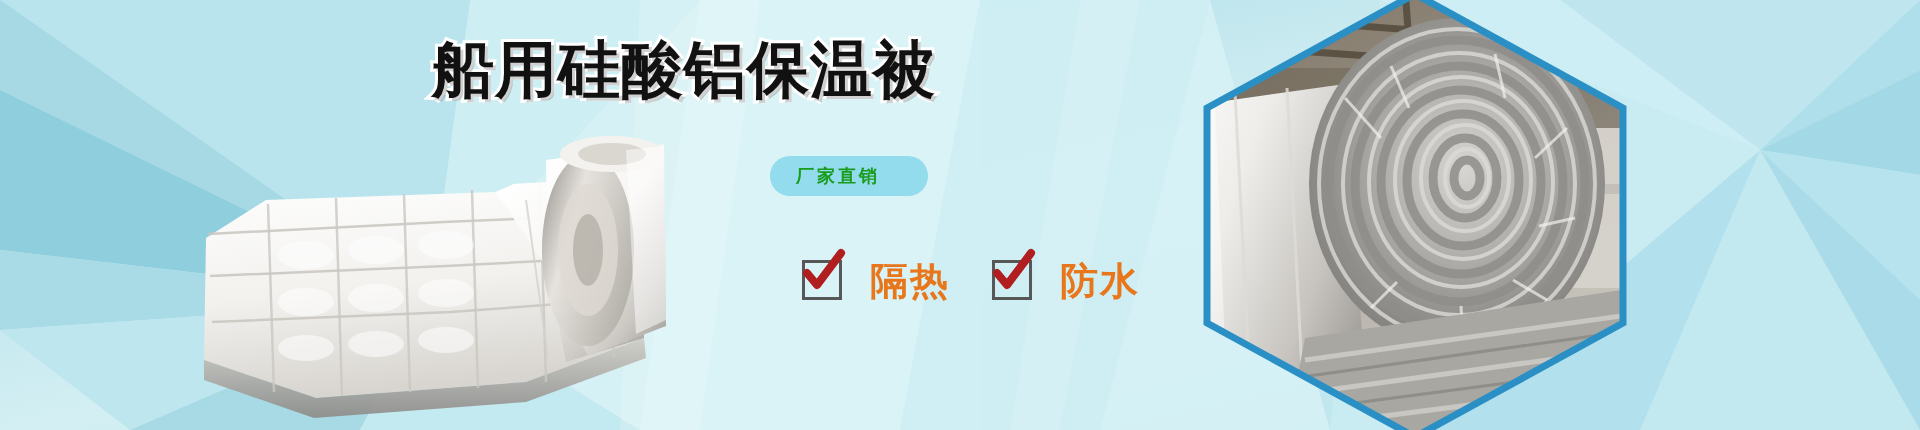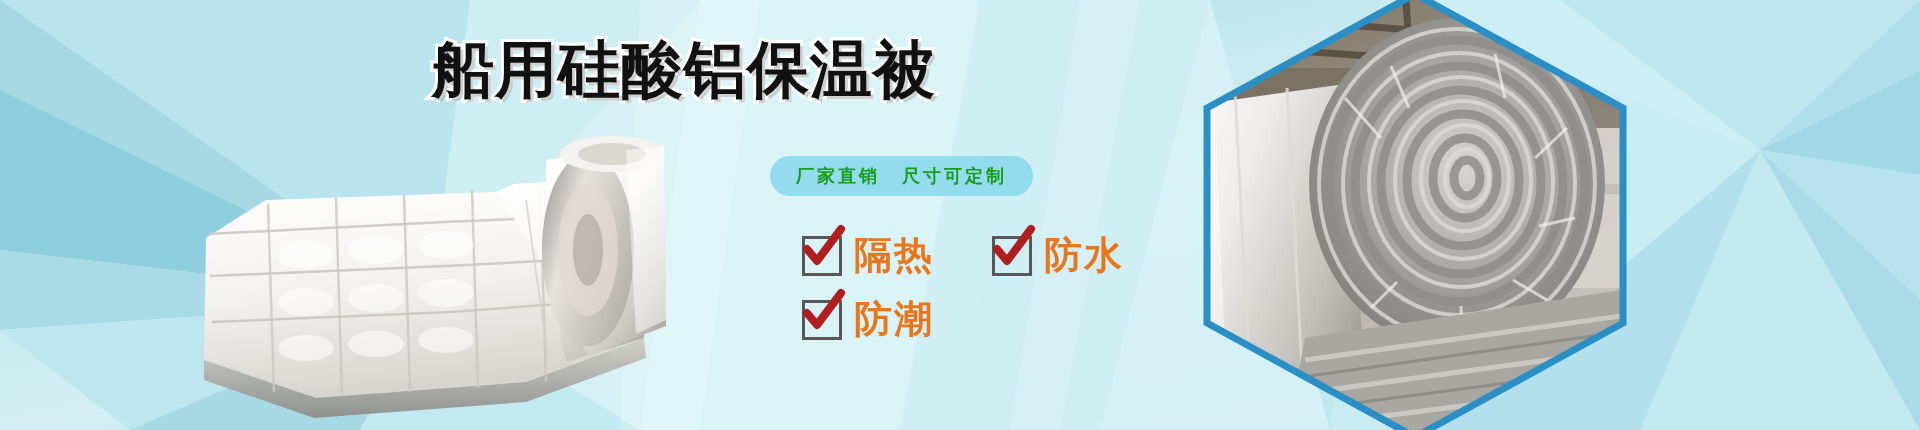--- a/index.html
+++ b/index.html
@@ -67,22 +67,22 @@
   
   #features{
     position:absolute;
     left:802px;top:236px;
     width:380px;
     display:grid;
     grid-template-columns:190px 190px;
     grid-template-rows:64px 64px;
   }
   .feature{
-    display:flex;align-items:flex-start;
-    gap:12px;
+    display:flex;align-items:flex-end;
+    gap:28px;
   }
   .cbox{
     position:relative;
     width:34px;height:34px;
     border:3px solid #575757;
     background:transparent;
     flex:0 0 auto;
   }
   .cbox svg{
     position:absolute;left:-4px;top:-12px;
@@ -311,21 +311,20 @@
     </g>
 
     <polygon points="220,6 428,120 428,335 220,449 12,335 12,120" fill="none" stroke="#2a8fc4" stroke-width="7"></polygon>
   </svg>
 
   <div id="headline">船用硅酸铝保温被</div>
 
   <div id="pill">
     <span>厂家直销</span>
     <span class="sp"></span>
-    <span>尺寸可定制</span>
   </div>
 
   <div id="features">
 
     <div class="feature">
       <span class="cbox">
         <svg viewBox="0 0 44 44">
             <path d="M6,22 L16,34 L40,2" fill="none" stroke="#b01e20" stroke-width="8" stroke-linecap="round" stroke-linejoin="round"></path>
           </svg>
       </span>
@@ -335,24 +334,16 @@
 
     <div class="feature">
       <span class="cbox">
         <svg viewBox="0 0 44 44">
             <path d="M6,22 L16,34 L40,2" fill="none" stroke="#b01e20" stroke-width="8" stroke-linecap="round" stroke-linejoin="round"></path>
           </svg>
       </span>
       <span class="flabel">防水</span>
     </div>
 
-    <div class="feature">
-      <span class="cbox">
-        <svg viewBox="0 0 44 44">
-            <path d="M6,22 L16,34 L40,2" fill="none" stroke="#b01e20" stroke-width="8" stroke-linecap="round" stroke-linejoin="round"></path>
-          </svg>
-      </span>
-      <span class="flabel">防潮</span>
-    </div>
 
   </div>
 
 </div>
 
 </body></html>

